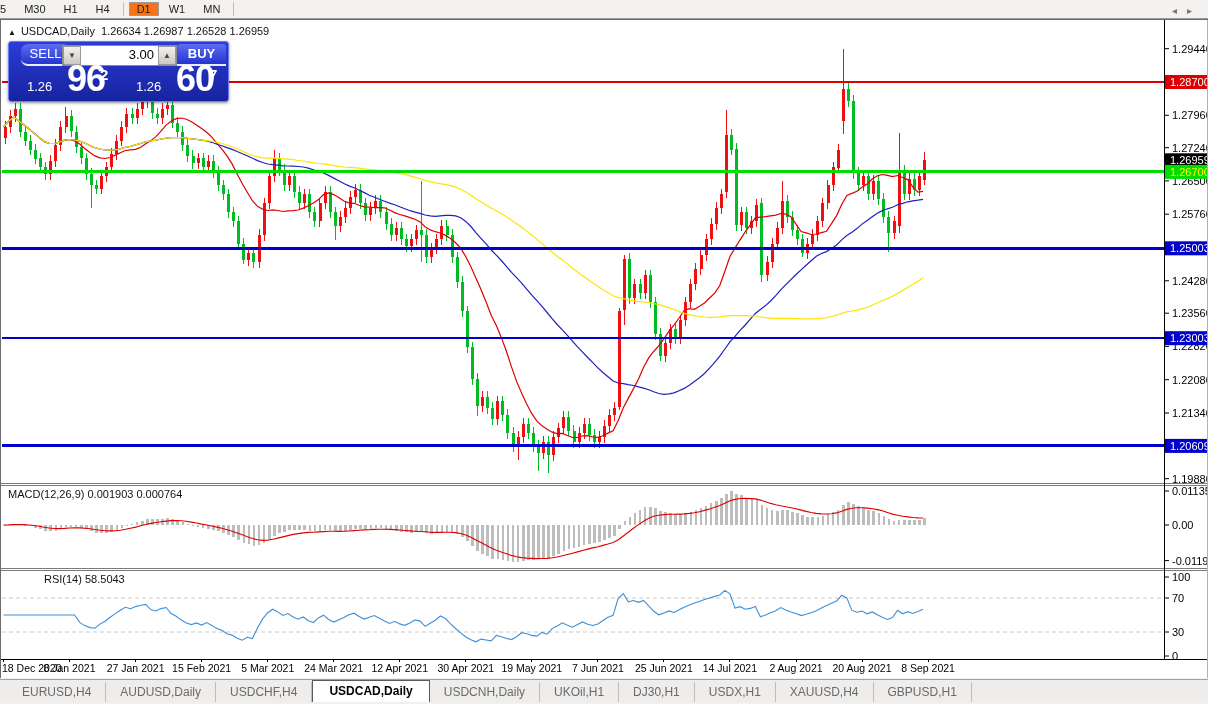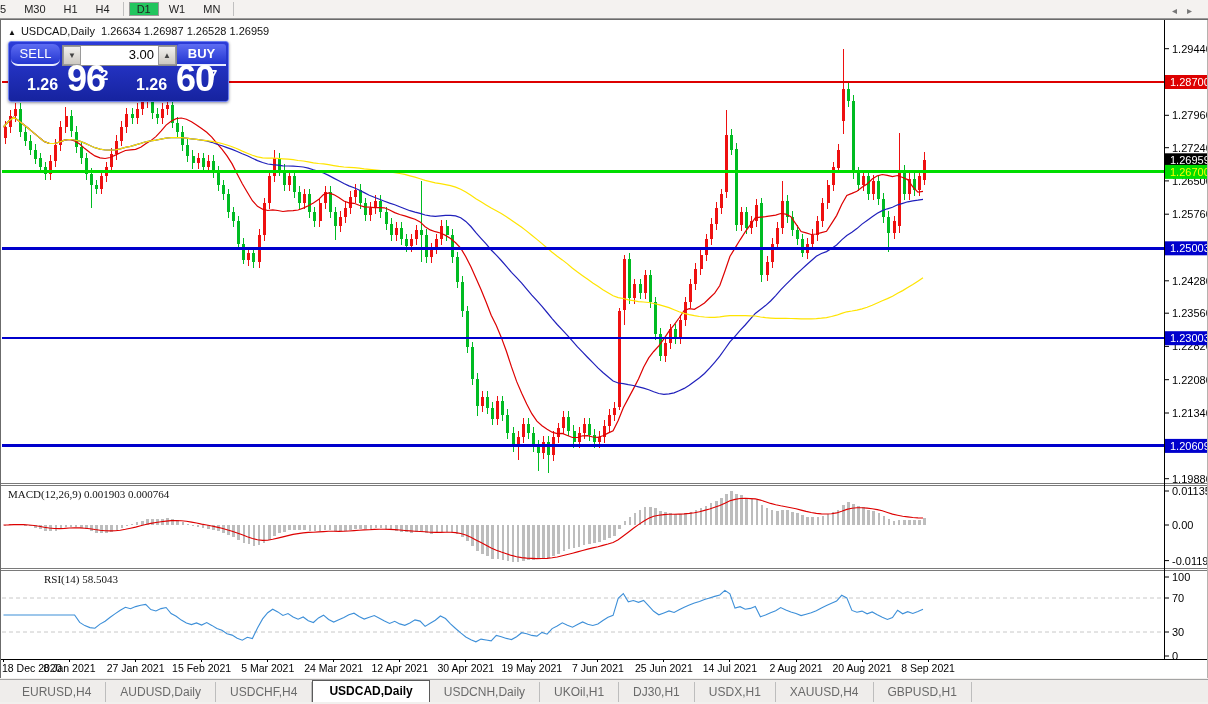--- a/index.html
+++ b/index.html
@@ -2,45 +2,45 @@
 <html><head>
 <meta charset="utf-8">
 <style>
   html,body{margin:0;padding:0;width:1208px;height:704px;overflow:hidden;
     font-family:"Liberation Sans",sans-serif;background:#f2f0ee;position:relative;}
   
   #toolbar{position:absolute;left:0;top:0;width:1208px;height:18px;background:#f4f2f0;
     border-bottom:1px solid #9a9a9a;display:flex;align-items:center;font-size:11px;color:#222;}
   .tf-btn{padding:1px 8px;margin:0 1px;cursor:default;white-space:nowrap;}
   .tf-btn.first{margin-left:-8px;}
-  .tf-btn.active{background:#22c55e;border:1px solid #9a9a9a;padding:0 7px;}
+  .tf-btn.active{background:#f97316;border:1px solid #9a9a9a;padding:0 7px;}
   .tf-sep{width:1px;height:14px;background:#c0c0c0;margin:0 4px;}
   
   #chartwin{position:absolute;left:0;top:19px;width:1208px;height:658px;background:#ffffff;
     border-top:1px solid #6b6b6b;box-sizing:border-box;}
   #chartsvg{position:absolute;left:0;top:0;}
   #symheader{position:absolute;left:8px;top:5px;font-size:11px;color:#111;z-index:5;}
   #symheader .tri{font-size:8px;margin-right:5px;}
-  .indlabel{position:absolute;left:8px;font-size:11px;color:#111;z-index:5;font-family:Liberation Serif, serif;}
+  .indlabel{position:absolute;left:8px;font-size:11px;color:#111;z-index:5;}
   
   #trade{position:absolute;left:8px;top:21px;width:219px;height:59px;z-index:6;
     background:linear-gradient(#2c3cd8,#16239f);border:1px solid #6a7df0;border-radius:3px;
     box-shadow:0 1px 3px rgba(0,0,30,.45);}
   .tbtn{position:absolute;top:2px;width:49px;height:20px;color:#fff;font-size:13px;
     text-align:center;line-height:19px;border-radius:3px 3px 0 0;
     background:linear-gradient(#5d6cf2,#2335d0);border-bottom:2px solid #e8ecff;cursor:pointer;}
-  #sellbtn{left:2px;border-radius:7px;} #buybtn{right:2px;font-weight:bold;}
+  #sellbtn{left:12px;border-radius:7px;} #buybtn{right:2px;font-weight:bold;}
   #volbox{position:absolute;left:53px;top:3px;width:113px;height:19px;background:#fff;
     border:1px solid #8a8a8a;display:flex;}
   .spin{width:18px;height:100%;background:linear-gradient(#f2f1ee,#cdc9c2);border:1px solid #9a9a9a;
     box-sizing:border-box;font-size:8px;color:#444;text-align:center;line-height:18px;cursor:pointer;}
   #volval{flex:1;font-size:13px;color:#000;text-align:right;line-height:18px;padding-right:4px;padding-left:8px;}
   .bigprice{position:absolute;top:23px;width:106px;height:34px;color:#fff;}
   #sellprice{left:2px;} #buyprice{left:111px;}
-  .bp-small{position:absolute;left:16px;bottom:5px;font-size:16px;font-weight:bold;}
+  .bp-small{position:absolute;left:16px;bottom:5px;font-size:13px;font-weight:normal;}
   .bp-big{position:absolute;left:56px;bottom:-1px;font-size:36px;font-weight:bold;letter-spacing:-1px;}
   .bp-sup{position:absolute;left:89px;top:1px;font-size:15px;font-weight:bold;}
   
   #tabbar{position:absolute;left:0;top:679px;width:1208px;height:23px;background:#efedeb;
     border-top:1px solid #a3a3a3;display:flex;align-items:flex-end;font-size:12px;color:#6a6a6a;}
   .tab{padding:3px 14px 4px 14px;border-right:1px solid #bdbdbd;cursor:pointer;white-space:nowrap;}
   .tab:first-child{margin-left:8px;}
   .tab.active{background:#ffffff;color:#000;font-weight:bold;border:1px solid #5a5a5a;border-bottom:none;
     padding:3px 16px 5px 16px;}
   #tabarrows{position:absolute;right:6px;top:5px;font-size:10px;color:#777;letter-spacing:10px;cursor:pointer;}

